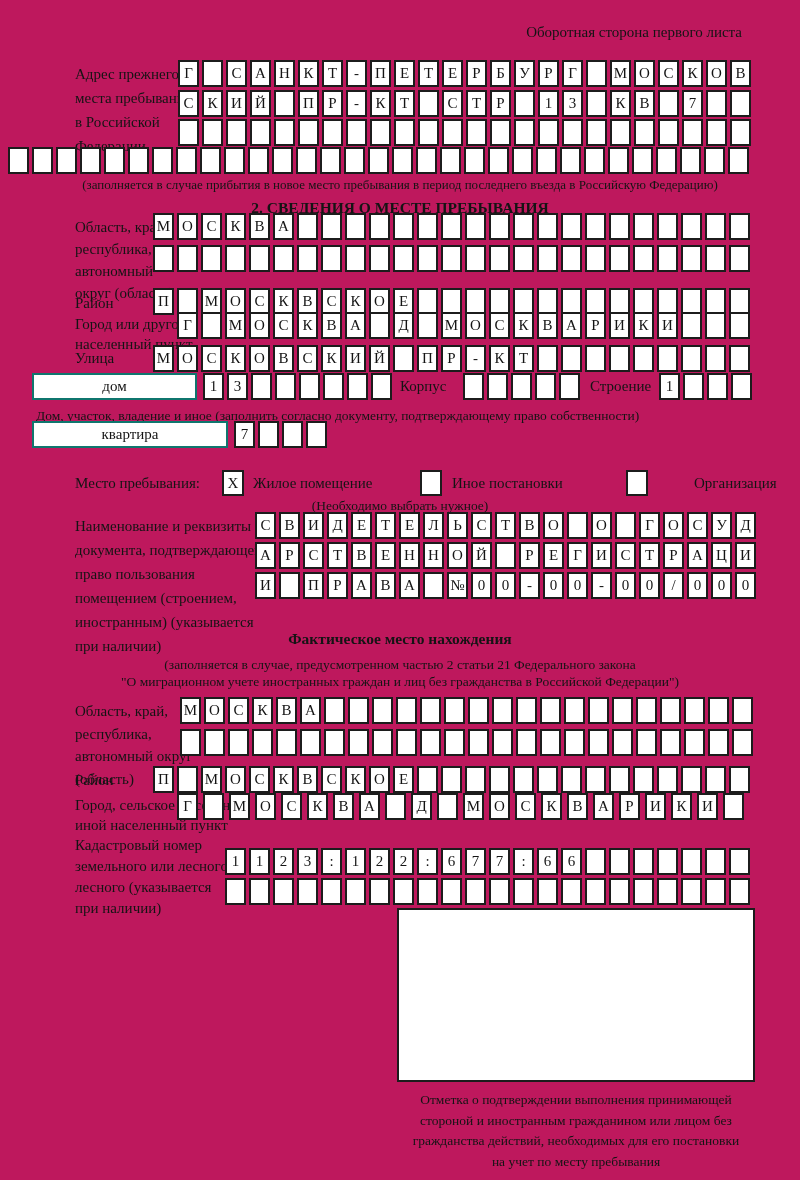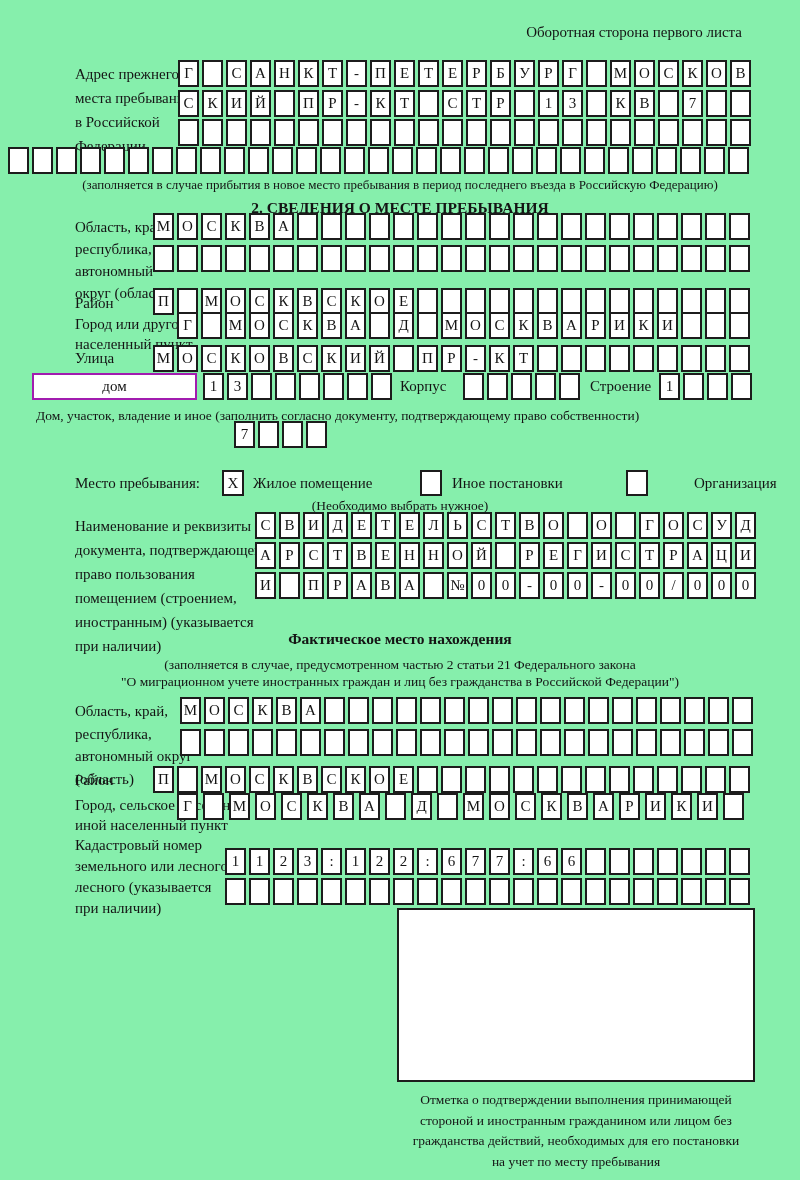--- a/index.html
+++ b/index.html
@@ -1,28 +1,28 @@
 <!DOCTYPE html>
 <html><head>
 <meta charset="utf-8">
 <style>
   html,body{margin:0;padding:0;background:#fff;}
-  .page{position:relative;width:800px;height:1180px;background:#86efac;overflow:hidden;
+  .page{position:relative;width:800px;height:1180px;background:#be185d;overflow:hidden;
         font-family:"Liberation Serif","DejaVu Serif",serif;color:#141414;}
   .abs{position:absolute;}
   .boxrow{position:absolute;display:flex;white-space:nowrap;}
   .cell{box-sizing:border-box;width:21px;height:27px;border:2px solid #1c1c1c;margin-right:3px;
         display:flex;align-items:center;justify-content:center;font-size:15px;flex:none;background:#fff;}
   .gap4 .cell{margin-right:5px;}
   .lbl{position:absolute;font-size:15px;}
   .lbl div{white-space:nowrap;}
   .note{position:absolute;font-size:13px;white-space:nowrap;margin-top:8px;}
   .center{position:absolute;left:0;width:800px;text-align:center;}
   .bold{font-weight:bold;}
-  .widebox{position:absolute;box-sizing:border-box;border:2px solid #a21caf;height:27px;
+  .widebox{position:absolute;box-sizing:border-box;border:2px solid #0f766e;height:27px;
            display:flex;align-items:center;justify-content:center;font-size:15px;background:#fff;}
   .chk{position:absolute;box-sizing:border-box;width:22px;height:26px;border:2px solid #1c1c1c;
        display:flex;align-items:center;justify-content:center;font-size:15px;background:#fff;}
   .stamp{position:absolute;box-sizing:border-box;border:2px solid #1c1c1c;background:#fff;}
   .caption{position:absolute;text-align:center;font-size:13.5px;line-height:20.5px;}
 </style>
 </head>
 <body>
 
 <div class="page">
@@ -321,20 +321,21 @@
     </div>
   <div class="lbl" style="left:590px;top:378px;">Строение</div>
   <div class="boxrow" style="left:659px;top:373px;">
       <span class="cell">1</span>
       <span class="cell"></span>
       <span class="cell"></span>
       <span class="cell"></span>
     </div>
   <div class="note" style="left:36px;top:400px;font-size:13.5px;">Дом, участок, владение и иное (заполнить согласно документу, подтверждающему право собственности)</div>
 
+  <div class="widebox" style="left:32px;top:421px;width:196px;">квартира</div>
   <div class="boxrow" style="left:234px;top:421px;">
       <span class="cell">7</span>
       <span class="cell"></span>
       <span class="cell"></span>
       <span class="cell"></span>
     </div>
 
   <div class="lbl" style="left:75px;top:475px;">Место пребывания:</div>
   <div class="chk" style="left:222px;top:470px;">X</div>
   <div class="lbl" style="left:253px;top:475px;">Жилое помещение</div>

